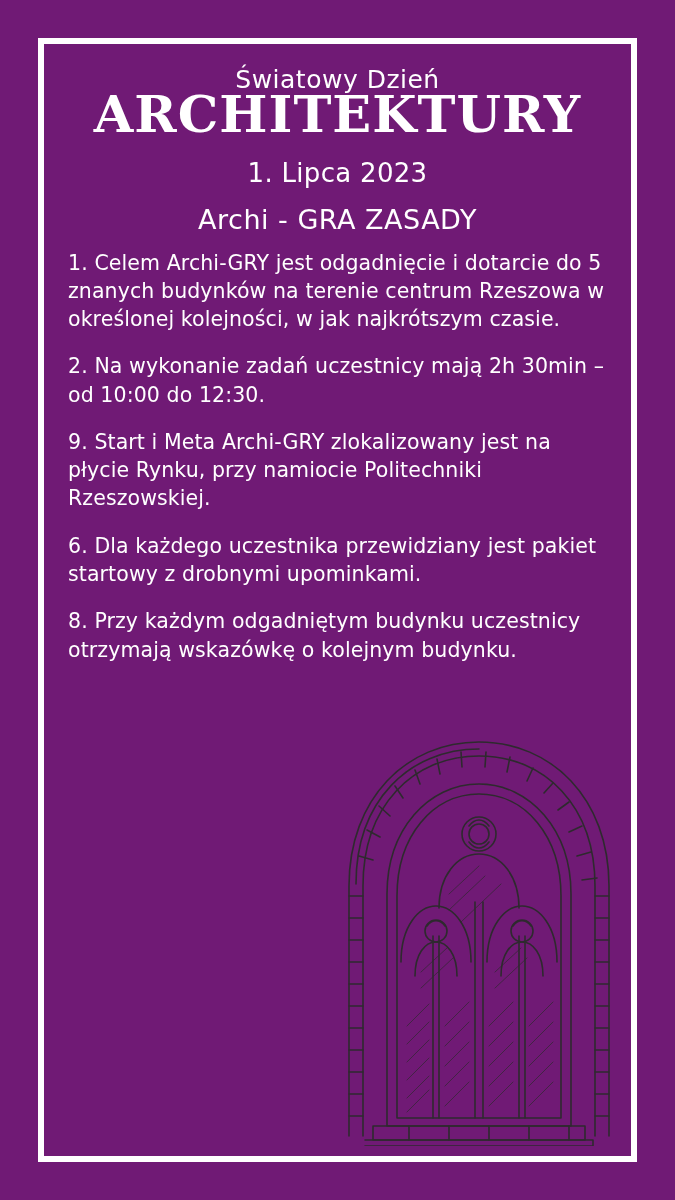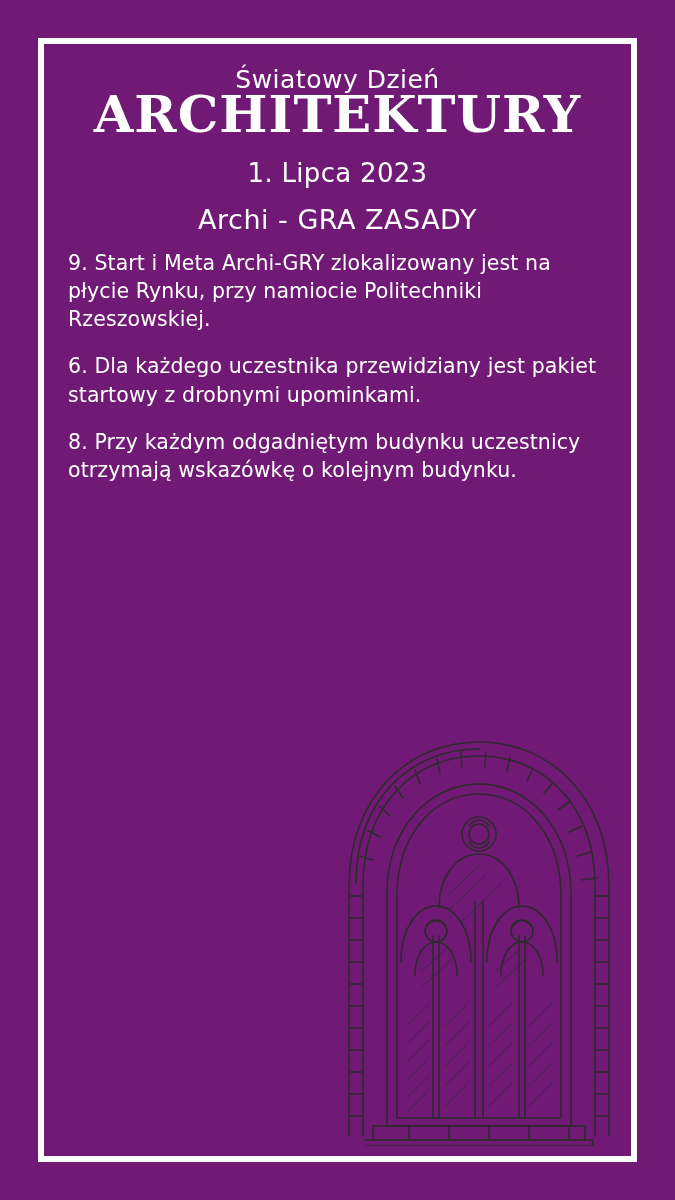--- a/index.html
+++ b/index.html
@@ -178,19 +178,21 @@
 
     <div class="header">
       <div class="kicker">Światowy Dzień</div>
       <div class="bigtitle">ARCHITEKTURY</div>
       <div class="date">1. Lipca 2023</div>
     </div>
 
     <div class="rules-title">Archi - GRA ZASADY</div>
 
     <div class="rules">
+      <p class="rule">1. Celem Archi-GRY jest odgadnięcie i dotarcie do 5 znanych budynków na terenie centrum Rzeszowa w określonej kolejności, w jak najkrótszym czasie.</p>
+      <p class="rule">2. Na wykonanie zadań uczestnicy mają 2h 30min – od 10:00 do 12:30.</p>
       <p class="rule">9. Start i Meta Archi-GRY zlokalizowany jest na płycie Rynku, przy namiocie Politechniki Rzeszowskiej.</p>
       <p class="rule">6. Dla każdego uczestnika przewidziany jest pakiet startowy z drobnymi upominkami.</p>
       <p class="rule">8. Przy każdym odgadniętym budynku uczestnicy otrzymają wskazówkę o kolejnym budynku.</p>
     </div>
 
   </div>
 </div>
 
 </body></html>

